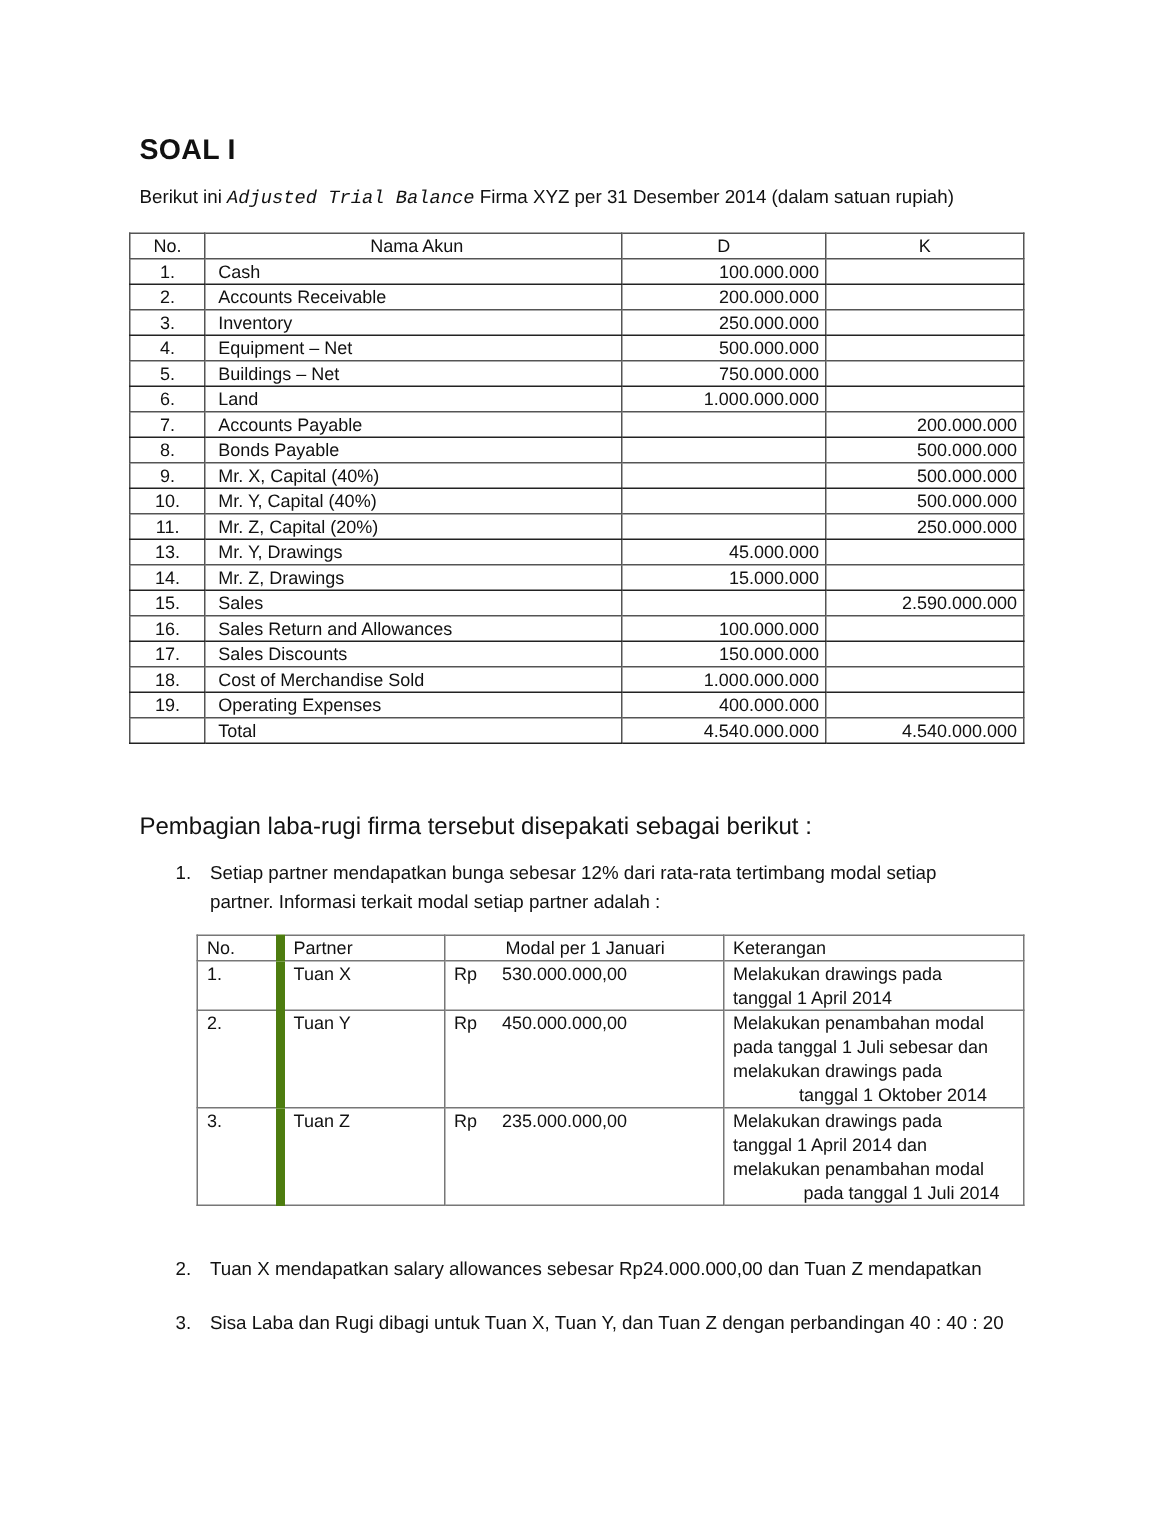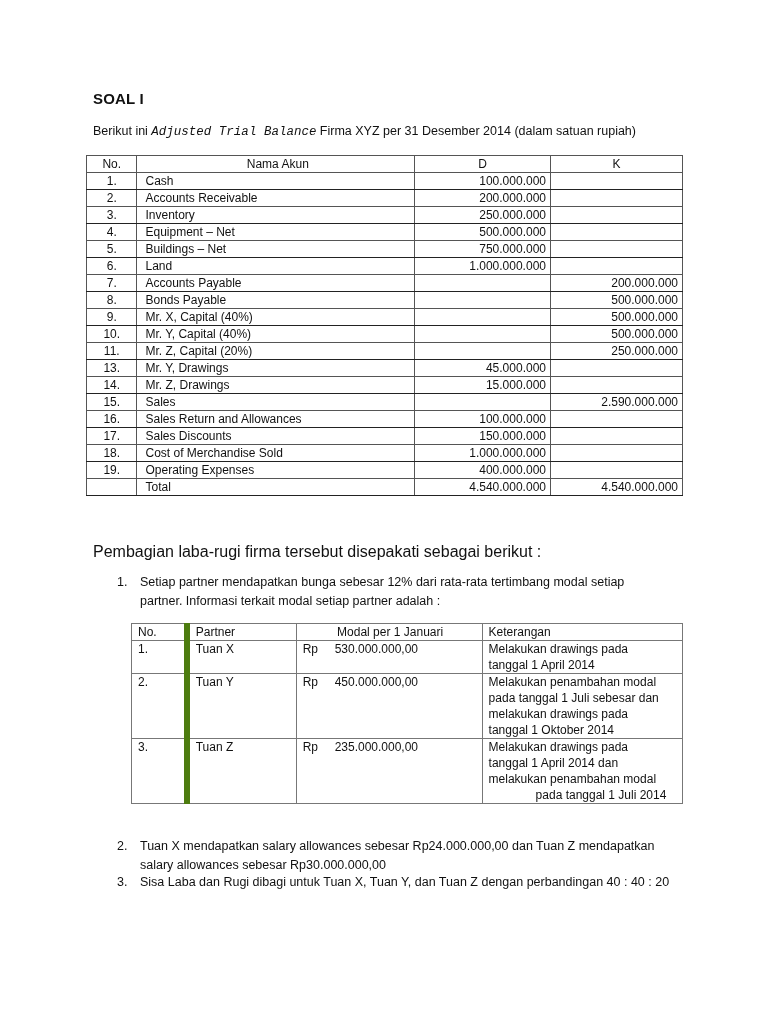--- a/index.html
+++ b/index.html
@@ -1,21 +1,21 @@
 <!DOCTYPE html>
 <html><head>
 <meta charset="utf-8">
 <style>
   html, body { margin: 0; padding: 0; }
   body {
     width: 768px; height: 1024px; background: #ffffff; position: relative;
     font-family: "Liberation Sans", "DejaVu Sans", sans-serif; color: #111;
     overflow: hidden;
   }
-  .page-title { position: absolute; left: 93px; top: 90px; font-size: 15px; font-weight: bold; letter-spacing: 0.2px; }
+  .page-title { position: absolute; left: 93px; top: 90px; font-size: 19px; font-weight: bold; letter-spacing: 0.2px; }
   .intro { position: absolute; left: 93px; top: 124px; font-size: 12.5px; }
   .intro em { font-style: italic; font-family: Liberation Mono, monospace; }
 
   table { border-collapse: collapse; position: absolute; font-size: 12px; }
   td, th { padding: 0 4px; line-height: 16px; height: 16px; font-weight: normal; white-space: nowrap; }
 
   #tb { left: 86px; top: 155px; width: 597px; }
   #tb td, #tb th { border: 1px solid #555; }
   #tb tr:nth-child(odd) td { border-bottom: 1px solid #222; }
   #tb .c-no { width: 42px; text-align: center; }
@@ -205,39 +205,38 @@
         </td>
       </tr>
       <tr class="r2">
         <td class="p-no">2.</td>
         <td class="p-name">Tuan Y</td>
         <td class="p-modal"><span class="rp">Rp</span><span>450.000.000,00</span></td>
         <td class="p-ket">
           <div style="white-space: nowrap;">Melakukan penambahan modal</div>
           <div style="white-space: nowrap;">pada tanggal 1 Juli sebesar dan</div>
           <div style="white-space: nowrap;">melakukan drawings pada</div>
-          <div style="white-space: nowrap;">tanggal 1 Oktober 2014</div>
+          <div style="white-space: nowrap; margin-left: 44px;">tanggal 1 Oktober 2014</div>
         </td>
       </tr>
       <tr class="r3">
         <td class="p-no">3.</td>
         <td class="p-name">Tuan Z</td>
         <td class="p-modal"><span class="rp">Rp</span><span>235.000.000,00</span></td>
         <td class="p-ket">
           <div style="white-space: nowrap;">Melakukan drawings pada</div>
           <div style="white-space: nowrap;">tanggal 1 April 2014 dan</div>
           <div style="white-space: nowrap;">melakukan penambahan modal</div>
           <div style="white-space: nowrap; margin-left: 47px;">pada tanggal 1  Juli 2014</div>
         </td>
       </tr>
     </tbody>
 </table>
 
 <div class="li" style="left:117px; top:837px; width:580px; height:40px;">
   <span class="num">2.</span>
   <span class="txt">Tuan X mendapatkan salary allowances sebesar Rp24.000.000,00 dan Tuan Z mendapatkan</span>
-  <span class="txt" style="top:19px">salary allowances sebesar Rp30.000.000,00</span>
 </div>
 
 <div class="li" style="left:117px; top:873px; width:580px; height:20px;">
   <span class="num">3.</span>
   <span class="txt">Sisa Laba dan Rugi dibagi untuk Tuan X, Tuan Y, dan Tuan Z dengan perbandingan 40 : 40 : 20</span>
 </div>
 
 </body></html>

